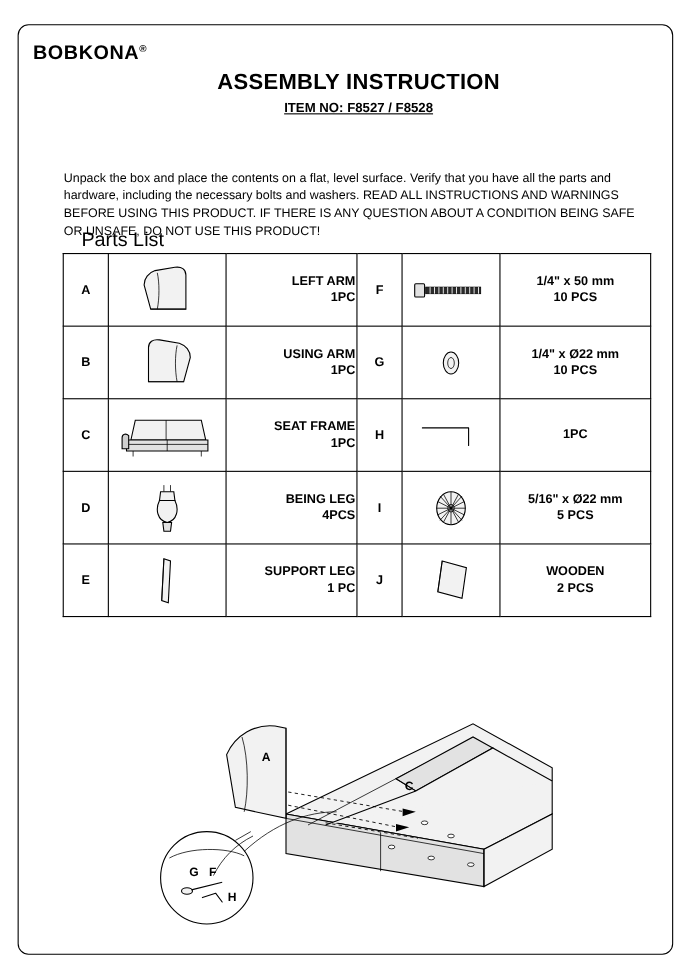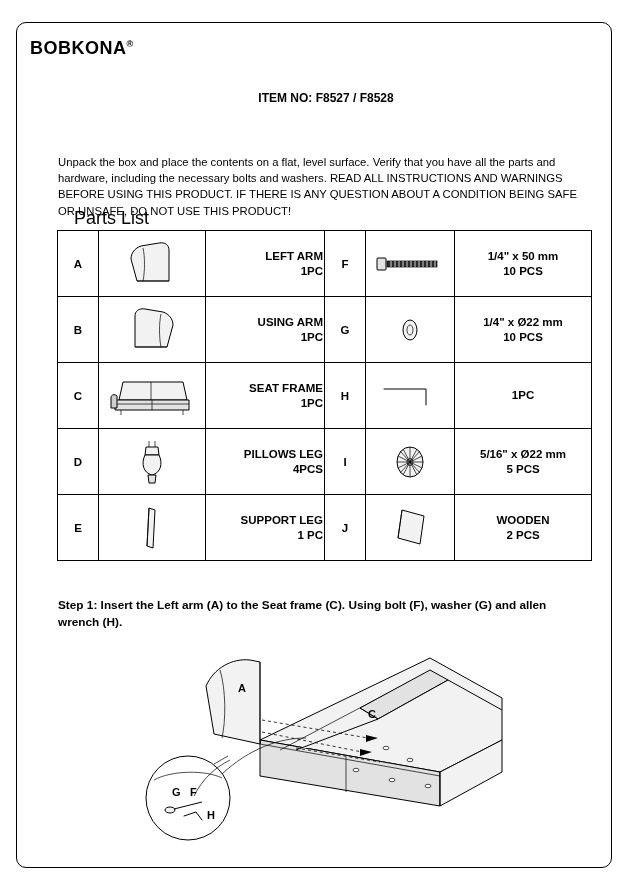--- a/index.html
+++ b/index.html
@@ -60,20 +60,21 @@
   .subtitle {
     position: absolute;
     left: 0;
     top: 91px;
     width: 628px;
     text-align: center;
     font-size: 12px;
     font-weight: bold;
     padding-left: 24px;
     box-sizing: border-box;
+    text-decoration: underline;
   }
   .intro {
     position: absolute;
     left: 58px;
     top: 154px;
     width: 522px;
     font-size: 11.3px;
     line-height: 16.2px;
   }
   .parts-heading {
@@ -136,20 +137,21 @@
 <body>
 
 <div class="page">
 
   <div class="page-border"></div>
 
   <div class="brand">
     <span>BOBKONA</span><sup>®</sup>
   </div>
 
+  <div class="title">ASSEMBLY INSTRUCTION</div>
   <div class="subtitle">ITEM NO: F8527 / F8528</div>
 
   <div class="intro">Unpack the box and place the contents on a flat, level surface. Verify that you have all the parts and hardware, including the necessary bolts and washers. READ ALL INSTRUCTIONS AND WARNINGS BEFORE USING THIS PRODUCT. IF THERE IS ANY QUESTION ABOUT A CONDITION BEING SAFE OR UNSAFE, DO NOT USE THIS PRODUCT!</div>
 
   <div class="parts-heading">Parts List</div>
 
   <table class="parts-table">
     <tbody>
 
       <tr>
@@ -266,21 +268,21 @@
           <div class="cell-img">
             <svg width="34" height="50" viewBox="0 0 34 50">
               <path class="thin" d="M14 4 L14 10 M20 4 L20 10"></path>
               <path class="fill-light" d="M11 10 L23 10 L24 18 L10 18 Z"></path>
               <path class="fill-light" d="M10 18 C6 26 8 36 17 38 C26 36 28 26 24 18 Z"></path>
               <path class="fill-mid" d="M13 38 L21 38 L20 46 L14 46 Z"></path>
             </svg>
           </div>
         </td>
         <td class="col-desc">
-          <div>PILLOWS LEG</div>
+          <div>BEING LEG</div>
           <div>4PCS</div>
         </td>
         <td class="col-letter2">I</td>
         <td class="col-img2">
           <div class="cell-img">
             <svg width="36" height="36" viewBox="0 0 36 36">
               <ellipse class="fill-light" cx="18" cy="18" rx="13" ry="15"></ellipse>
               <ellipse class="thin" cx="18" cy="18" rx="3" ry="3.5"></ellipse>
               <g class="thin">
                 <line x1="18" y1="3" x2="18" y2="33"></line>
@@ -325,21 +327,20 @@
           </div>
         </td>
         <td class="col-desc2">
           <div>WOODEN</div>
           <div>2 PCS</div>
         </td>
       </tr>
     </tbody>
   </table>
 
-  <div class="step-text">Step 1: Insert the Left arm (A) to the Seat frame (C). Using bolt (F), washer (G) and allen wrench (H).</div>
 
   <div class="figure">
     <svg width="420" height="230" viewBox="0 0 420 230">
 
       <g>
         <path class="fill-light" d="M150 120 L320 38 L392 78 L392 120 L330 152 Z"></path>
         <path class="fill-mid" d="M150 120 L330 152 L330 186 L150 156 Z"></path>
         <path class="fill-light" d="M330 152 L392 120 L392 152 L330 186 Z"></path>
         <path class="thin" d="M150 124 L330 156"></path>
         <path class="thin" d="M236 172 L236 137"></path>

